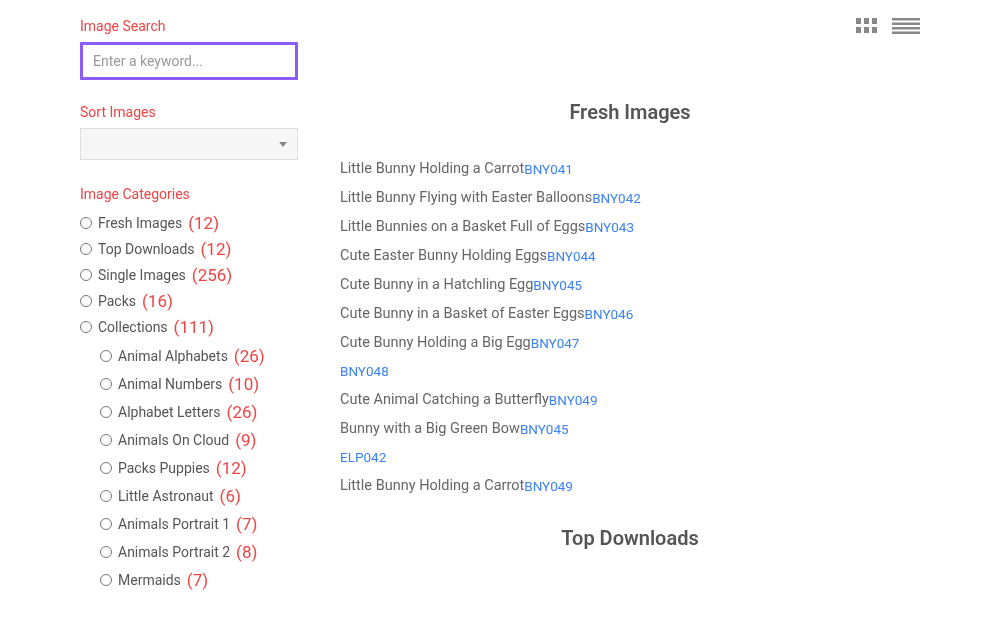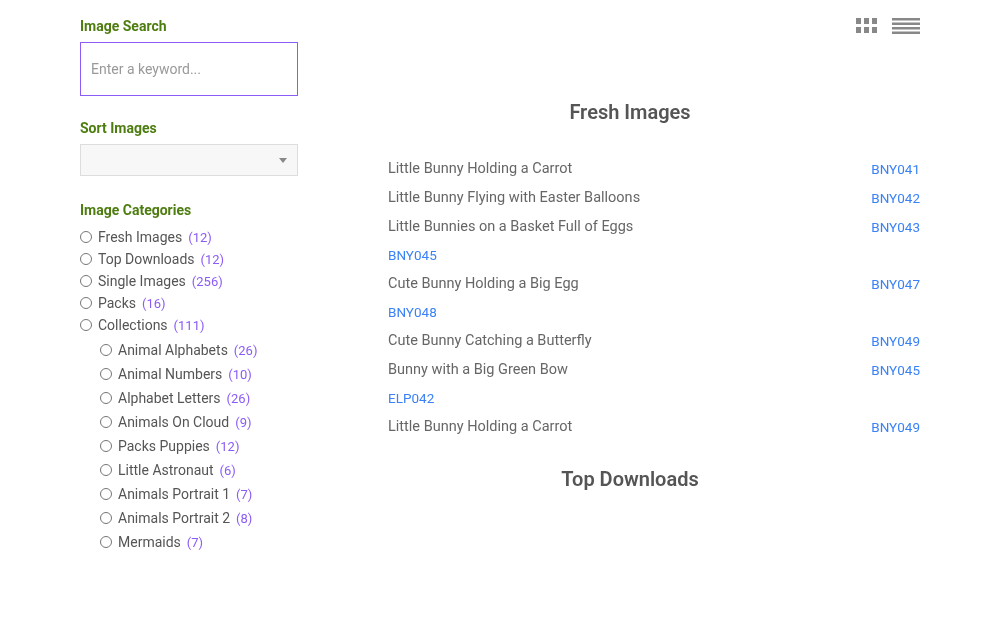--- a/index.html
+++ b/index.html
@@ -24,28 +24,28 @@
     .view-toggle {
       position: absolute;
       top: 18px;
       right: 80px;
       display: flex;
       gap: 14px;
     }
     .view-icon svg { display: block; }
     .section-label {
       font-size: 14px;
-      font-weight: 700;
-      color: #4d7c0f;
+      font-weight: 400;
+      color: #ef4444;
       margin-bottom: 8px;
     }
     .search-input {
       width: 218px;
-      height: 54px;
-      border: 1px solid #8b5cf6;
+      height: 38px;
+      border: 3px solid #8b5cf6;
       padding: 0 10px;
       font-size: 14px;
       color: #888;
       font-family: inherit;
     }
     .search-input::placeholder { color: #999; }
     .sort-block { margin-top: 24px; }
     .sort-select {
       width: 218px;
       height: 32px;
@@ -72,21 +72,21 @@
       padding: 3px 0;
       font-size: 14px;
     }
     .cat-item input[type="radio"] {
       width: 12px;
       height: 12px;
       margin: 0;
       cursor: pointer;
     }
     .cat-name { color: #555; cursor: pointer; }
-    .cat-count { color: #8b5cf6; font-size: 13px; }
+    .cat-count { color: #ef4444; font-size: 17px; }
     .sub-list { list-style: none; margin-left: 20px; margin-top: 2px; }
     .sub-list .cat-item { padding: 4px 0; }
 
     .content-section { margin-top: 90px; }
     .section-title {
       text-align: center;
       font-size: 20px;
       font-weight: 600;
       color: #555;
       margin-bottom: 30px;
@@ -94,24 +94,22 @@
     .section-title-2 {
       text-align: center;
       font-size: 20px;
       font-weight: 600;
       color: #555;
       margin-top: 26px;
       margin-bottom: 30px;
     }
     .image-row {
       display: flex;
-      justify-content: space-between;
       align-items: center;
       padding: 6px 0;
-      margin-left: 48px;
     }
     .image-title {
       color: #666;
       font-size: 14.5px;
     }
     .image-code {
       color: #3b82f6;
       font-size: 13.5px;
       cursor: pointer;
     }
@@ -241,31 +239,40 @@
           </div>
           <div class="image-row">
             <span class="image-title">Little Bunny Flying with Easter Balloons</span>
             <span class="image-code">BNY042</span>
           </div>
           <div class="image-row">
             <span class="image-title">Little Bunnies on a Basket Full of Eggs</span>
             <span class="image-code">BNY043</span>
           </div>
           <div class="image-row">
+            <span class="image-title">Cute Easter Bunny Holding Eggs</span>
+            <span class="image-code">BNY044</span>
+          </div>
+          <div class="image-row">
+            <span class="image-title">Cute Bunny in a Hatchling Egg</span>
             <span class="image-code">BNY045</span>
+          </div>
+          <div class="image-row">
+            <span class="image-title">Cute Bunny in a Basket of Easter Eggs</span>
+            <span class="image-code">BNY046</span>
           </div>
           <div class="image-row">
             <span class="image-title">Cute Bunny Holding a Big Egg</span>
             <span class="image-code">BNY047</span>
           </div>
           <div class="image-row">
             <span class="image-code">BNY048</span>
           </div>
           <div class="image-row">
-            <span class="image-title">Cute Bunny Catching a Butterfly</span>
+            <span class="image-title">Cute Animal Catching a Butterfly</span>
             <span class="image-code">BNY049</span>
           </div>
           <div class="image-row">
             <span class="image-title">Bunny with a Big Green Bow</span>
             <span class="image-code">BNY045</span>
           </div>
           <div class="image-row">
             <span class="image-code">ELP042</span>
           </div>
           <div class="image-row">

